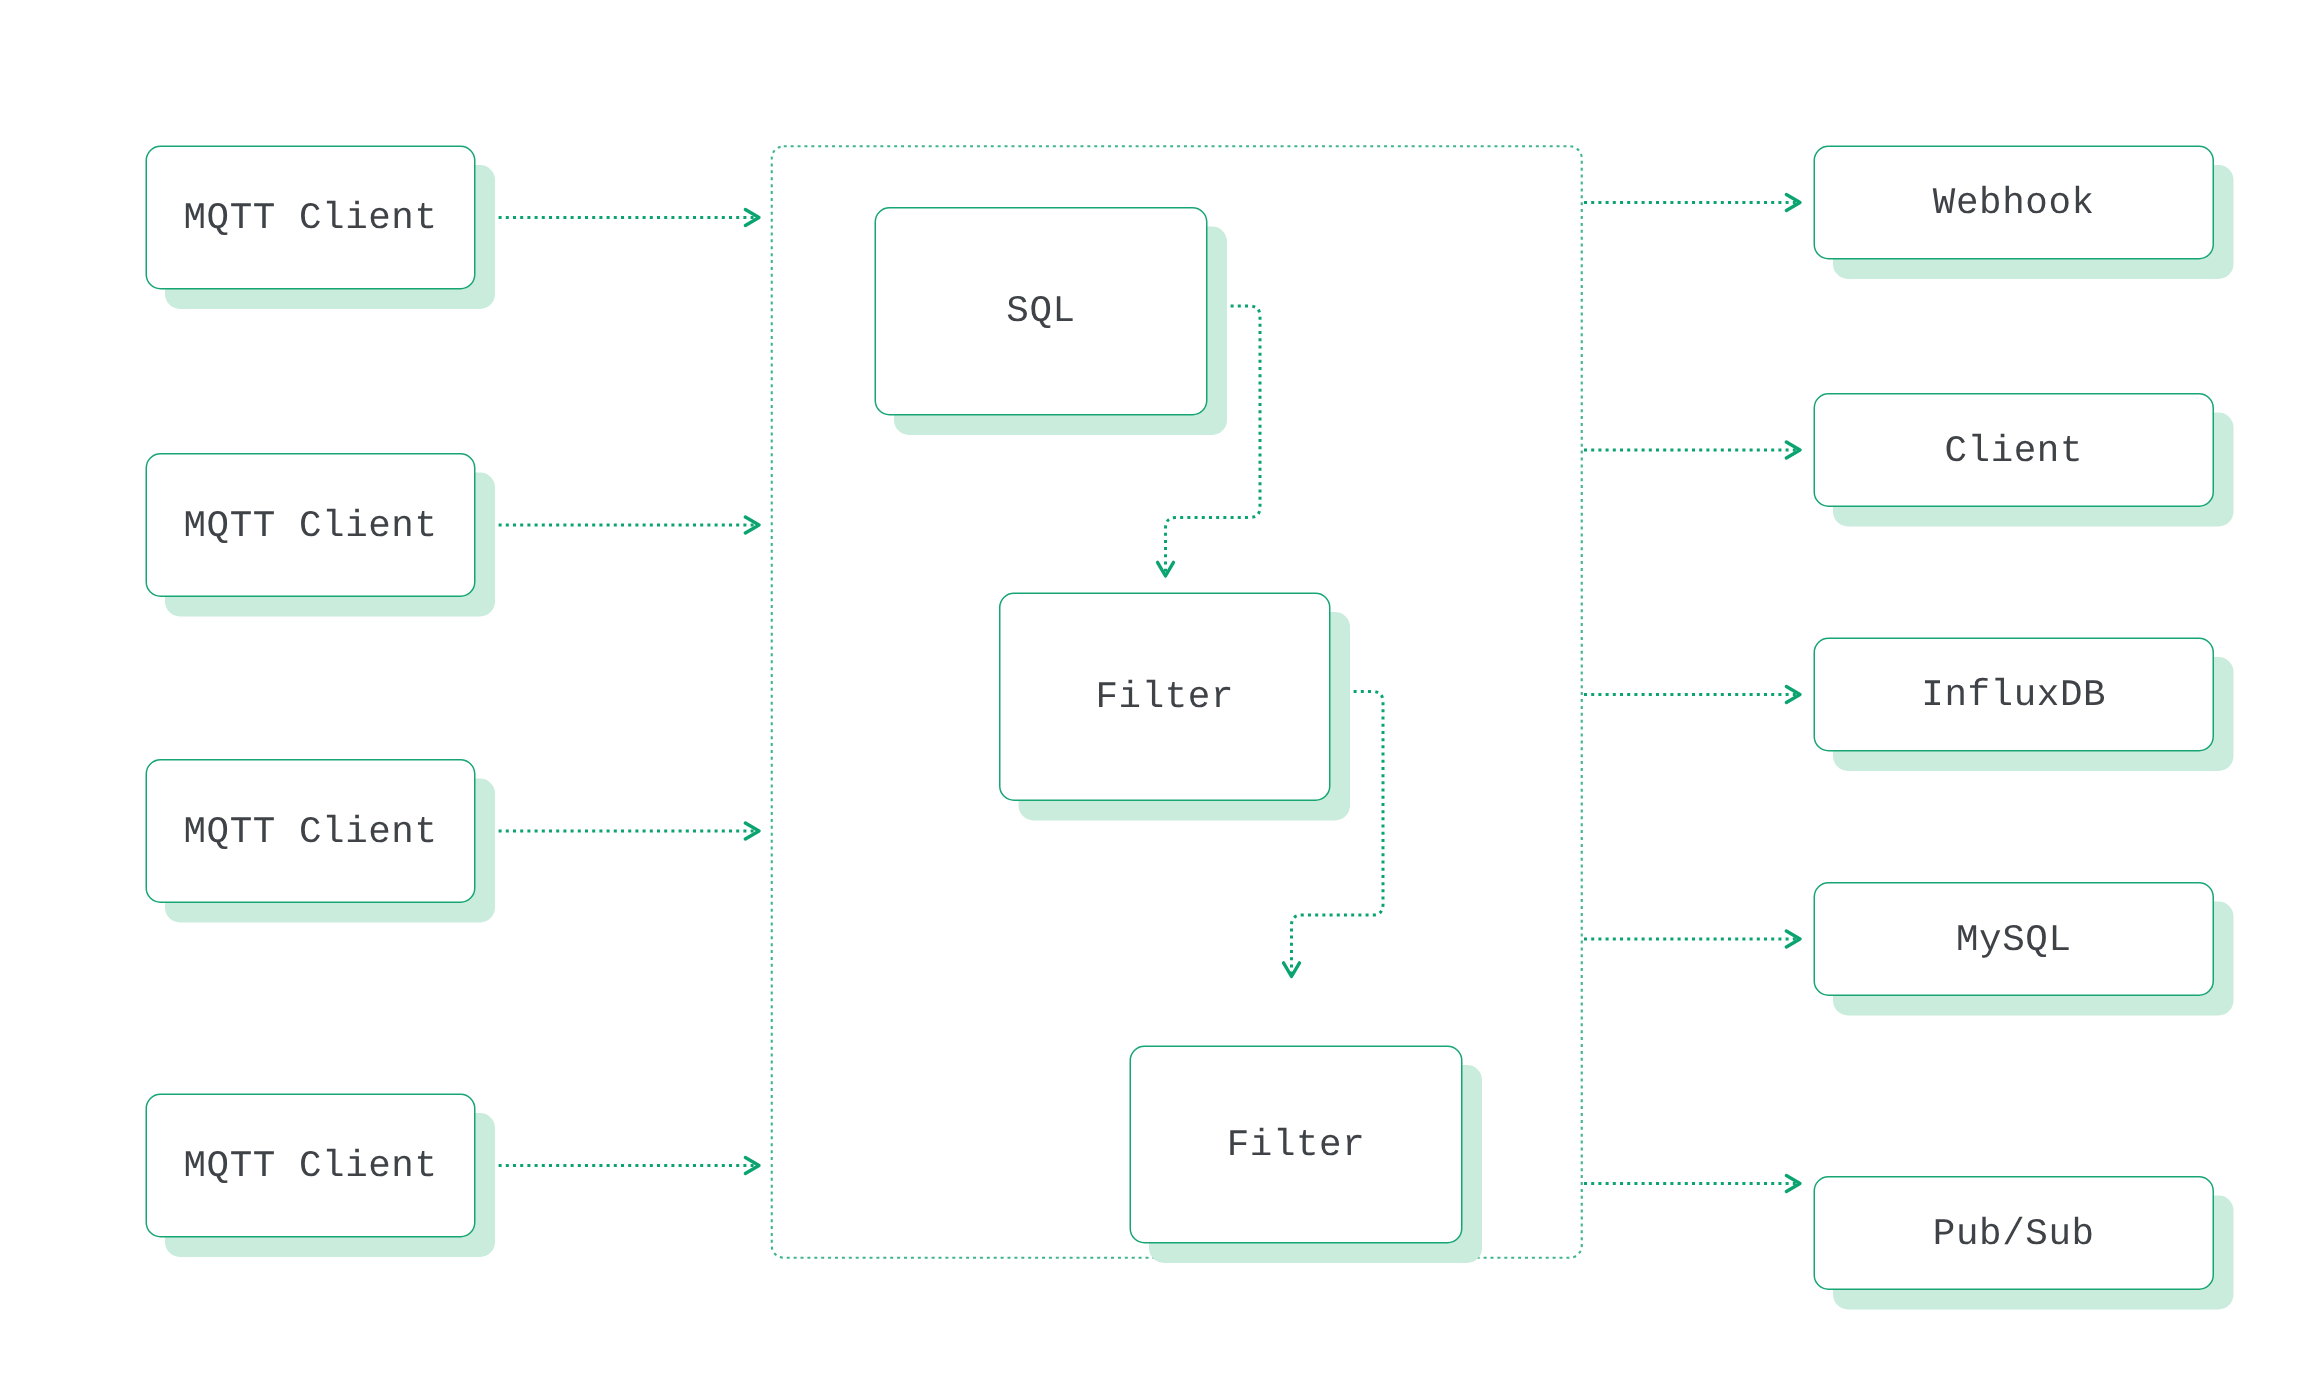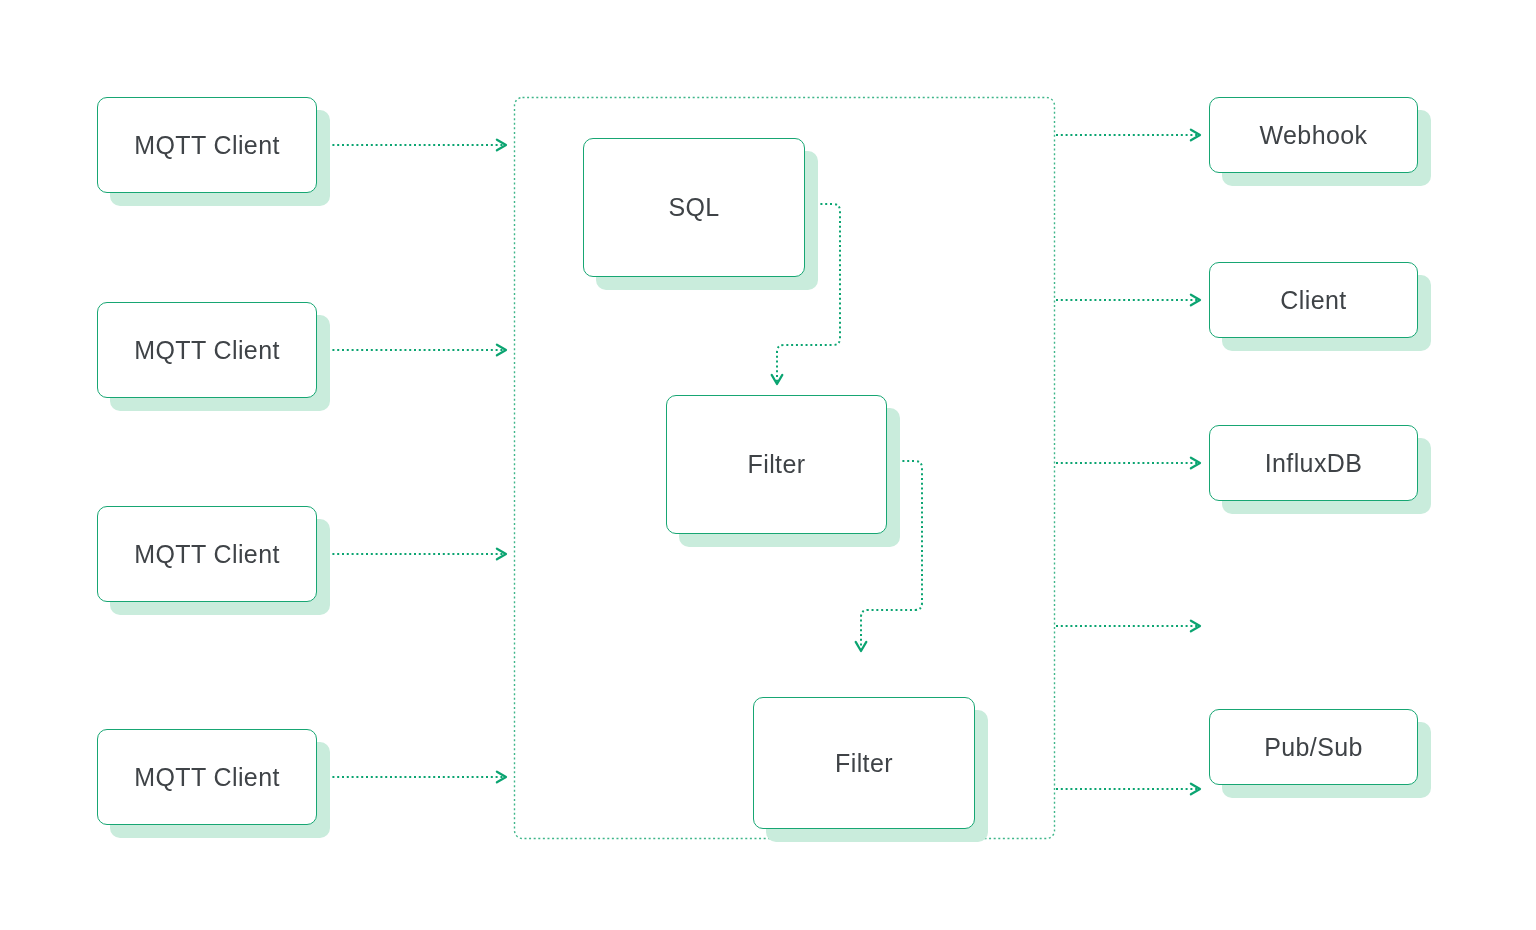--- a/index.html
+++ b/index.html
@@ -10,21 +10,21 @@
     --text: #3f4347;
     --background: #ffffff;
   }
   * { margin: 0; padding: 0; box-sizing: border-box; }
   html, body { background: var(--background); }
   .canvas {
     position: relative;
     width: 1536px;
     height: 930px;
     background: var(--background);
-    font-family: Liberation Sans, sans-serif;
+    font-family: Liberation Mono, monospace;
     overflow: hidden;
   }
   .wires {
     position: absolute;
     left: 0; top: 0;
     width: 1536px;
     height: 930px;
   }
   .wire {
     fill: none;
@@ -56,21 +56,21 @@
     display: flex;
     align-items: center;
     justify-content: center;
     color: var(--text);
     font-size: 25px;
     font-weight: 400;
     letter-spacing: 0.4px;
   }
   .left-node  { width: 220px; height: 96px; left: 97px; }
   .mid-node   { width: 222px; height: 139px; }
-  .right-node { width: 209px; height: 76px; left: 1209px; }
+  .right-node { width: 267px; height: 76px; left: 1209px; }
 </style>
 </head>
 <body>
 
 <div class="canvas">
 
   <svg class="wires" viewBox="0 0 1536 930" xmlns="http://www.w3.org/2000/svg">
     <defs>
       <marker id="chev" viewBox="0 0 10 10" refX="8" refY="5" markerWidth="7" markerHeight="7" orient="auto">
         <path class="arrow-head" d="M1.5,1.2 L8,5 L1.5,8.8"></path>
@@ -120,17 +120,20 @@
 
   <div class="node right-node" style="top:97px">
     <span>Webhook</span>
   </div>
   <div class="node right-node" style="top:262px">
     <span>Client</span>
   </div>
   <div class="node right-node" style="top:425px">
     <span>InfluxDB</span>
   </div>
-  <div class="node right-node" style="top:709px">
+  <div class="node right-node" style="top:588px">
+    <span>MySQL</span>
+  </div>
+  <div class="node right-node" style="top:784px">
     <span>Pub/Sub</span>
   </div>
 
 </div>
 
 </body></html>

